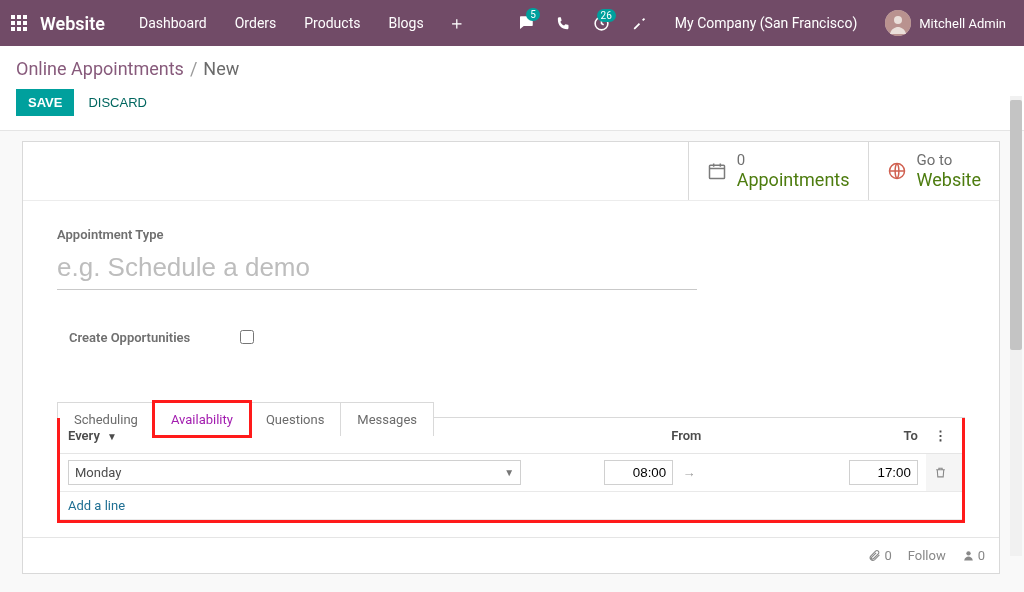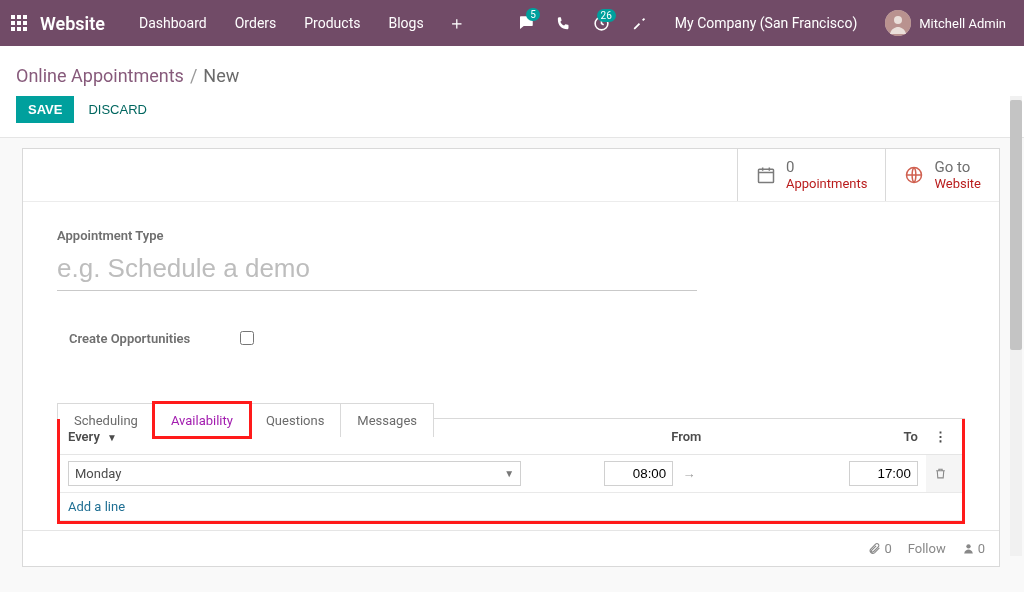--- a/index.html
+++ b/index.html
@@ -19,46 +19,46 @@
   .topnav .brand { font-size: 18px; font-weight: 600; margin-right: 18px; }
   .topnav .nav-link { color: #fff; padding: 0 12px; font-size: 14px; cursor: pointer; position:relative; }
   .topnav .spacer { flex: 1; }
   .topnav .iconbtn { width: 34px; display:flex; justify-content:center; align-items:center; position:relative; cursor:pointer; }
   .topnav .badge { position:absolute; top:-6px; right:3px; background:#00a09d; color:#fff; border-radius:7px; font-size:10px; padding:0 4px; line-height:13px; }
   .topnav .company { font-size:14px; padding: 0 14px; cursor:pointer; }
   .topnav .user { display:flex; align-items:center; gap:8px; padding: 0 10px; cursor:pointer; }
   .topnav .avatar { width:26px; height:26px; border-radius:50%; background:#c9b7c2; display:flex; align-items:center; justify-content:center; font-size:14px; }
 
   
-  .controlbar { background:#fff; padding: 19px 16px 14px 16px; border-bottom:1px solid #e5e5e5; }
+  .controlbar { background:#fff; padding: 12px 16px 14px 16px; border-bottom:1px solid #e5e5e5; }
   .breadcrumb { font-size: 18px; display:flex; gap:6px; align-items:baseline; }
   .breadcrumb .root { color:#875a7b; cursor:pointer; }
   .breadcrumb .sep  { color:#9a9a9a; }
   .breadcrumb .leaf { color:#6b6b6b; }
   .buttons-row { margin-top: 10px; display:flex; align-items:center; gap: 14px; }
   .btn-save { background:#00a09d; color:#fff; border:none; padding:6px 12px; font-size:13px; font-weight:600; cursor:pointer; }
   .btn-discard { background:transparent; color:#00665f; border:none; font-size:13px; font-weight:400; cursor:pointer; }
 
   
   .sheet-wrap { padding: 0 8px 0 22px; }
   .sheet {
     background:#fff;
     border:1px solid #d9d9d9;
     max-width: 978px;
     margin: 10px 0;
     position:relative;
   }
   .statbuttons { display:flex; justify-content:flex-end; border-bottom:1px solid #ececec; }
   .statbtn { display:flex; align-items:center; gap:10px; border-left:1px solid #d9d9d9; padding:10px 18px; cursor:pointer; color:#6f6f6f; }
   .statbtn .big-number { font-size:15px; color:#6f6f6f; display:block; line-height:1.1; }
-  .statbtn .label { font-size:13px; color:#b91c1c; }
+  .statbtn .label { font-size:18px; color:#4d7c0f; }
   .statbtn .stat-icon { color:#7b7b7b; font-size:18px; }
   .statbtn.goto .stat-icon { color:#d06050; }
 
-  .form-body { padding: 26px 34px 6px 34px; }
+  .form-body { padding: 26px 34px 14px 34px; }
   .field-label { font-size:13px; color:#6f6f6f; font-weight:600; margin-bottom:6px; display:block; }
   .big-input {
     width: 640px; max-width:100%;
     border:none; border-bottom:1px solid #c9c9c9;
     font-size:26px; color:#0369a1; padding:4px 0 6px 0;
     outline:none;
   }
   .big-input::placeholder { color:#bdbdbd; }
   .opp-row { margin-top:28px; display:flex; align-items:center; gap: 38px; }
   .opp-row input[type=checkbox]{ width:14px; height:14px; cursor:pointer; }

